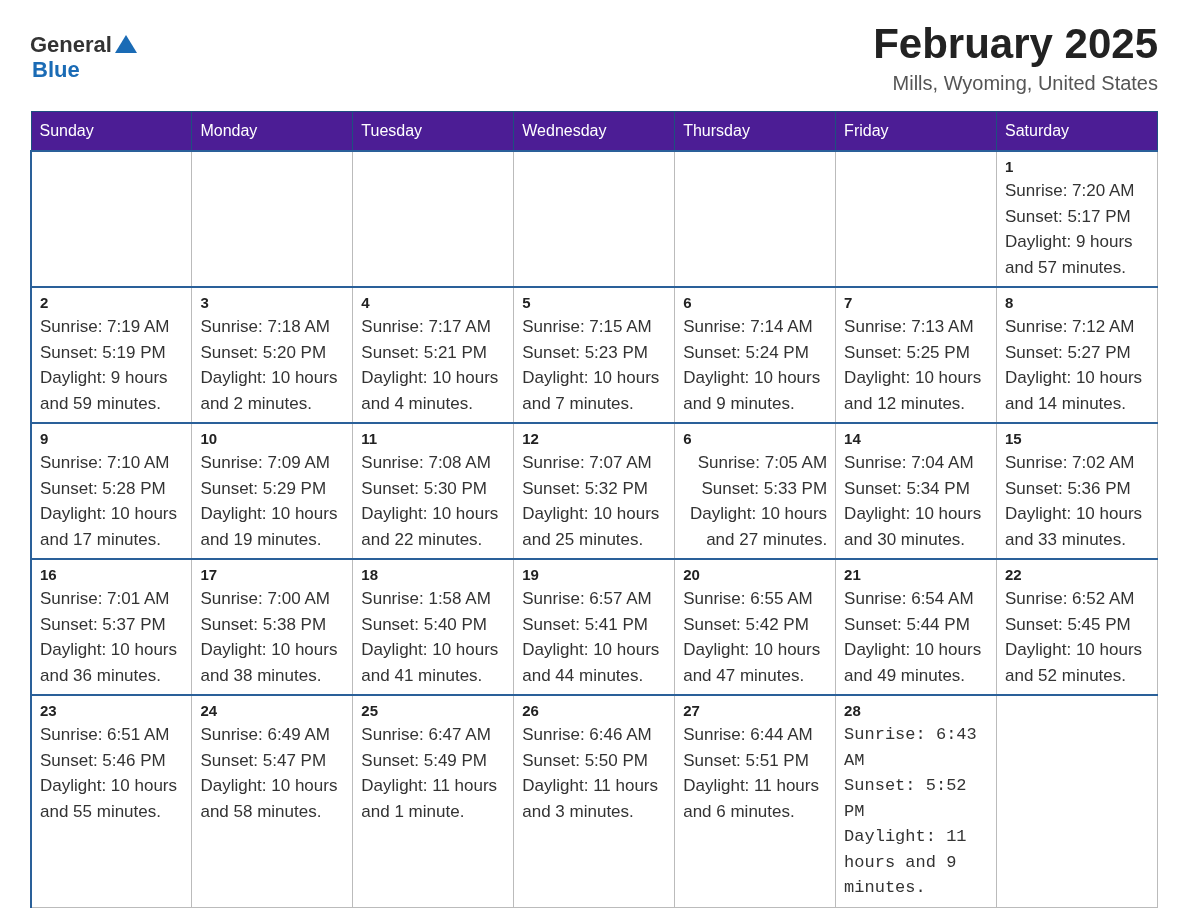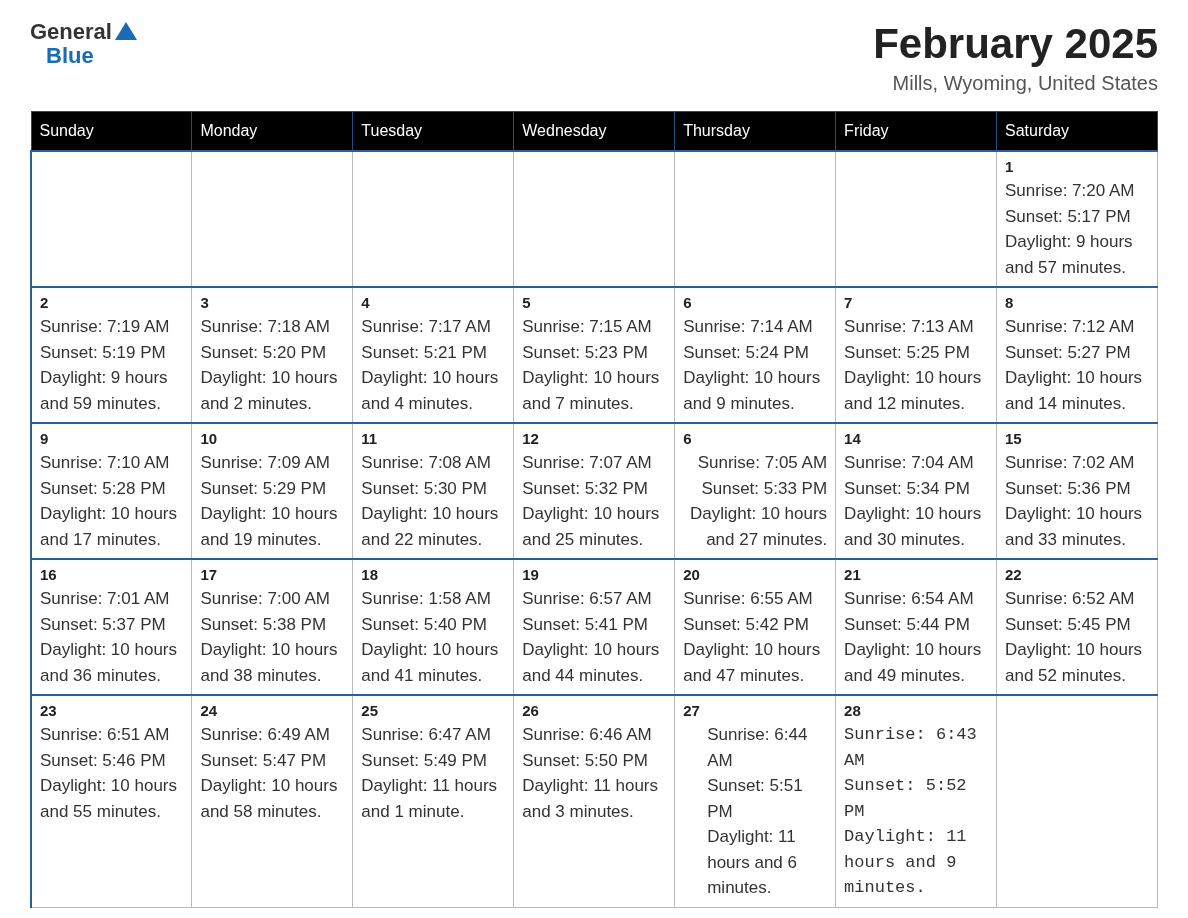--- a/index.html
+++ b/index.html
@@ -6,21 +6,21 @@
     body {
       font-family: Arial, sans-serif;
       background: #fff;
       padding: 20px 30px;
       width: 1188px;
       min-height: 918px;
     }
     .header {
       display: flex;
       justify-content: space-between;
-      align-items: flex-start;
+      align-items: center;
       margin-bottom: 16px;
       gap: 24px;
     }
     .logo {
       display: flex;
       align-items: center;
       gap: 4px;
     }
     .logo-text-general {
       font-size: 22px;
@@ -44,21 +44,21 @@
       font-size: 20px;
       color: #555;
       margin-top: 4px;
     }
     .calendar {
       width: 100%;
       border-collapse: collapse;
       border: 1px solid #999;
     }
     .calendar th {
-      background-color: #000000;
+      background-color: #4c1d95;
       color: #fff;
       font-size: 16px;
       font-weight: normal;
       padding: 10px 8px;
       text-align: left;
       border: 1px solid #1e4f80;
     }
     .calendar td {
       vertical-align: top;
       padding: 6px 8px;
@@ -97,21 +97,21 @@
 
 <div class="header">
   <div class="logo">
     <div style="display:flex;flex-direction:column;line-height:1.1;">
       <div style="display:flex;align-items:center;">
         <span class="logo-text-general">General</span>
         <svg width="22" height="22" viewBox="0 0 22 22" style="margin-left:3px;margin-top:-2px;">
           <polygon points="11,2 22,20 0,20" fill="#1a6bb5"></polygon>
         </svg>
       </div>
-      <span class="logo-text-blue" style="margin-left:16px;">Blue</span>
+      <span class="logo-text-blue" style="margin-left:2px;">Blue</span>
     </div>
   </div>
   <div class="title-block">
     <div class="month-title">February 2025</div>
     <div class="location-title">Mills, Wyoming, United States</div>
   </div>
 </div>
 
 <table class="calendar">
   <thead>
@@ -292,21 +292,21 @@
 Daylight: 11 hours and 1 minute.</div>
         </td>
         <td>
           <span class="day-number">26</span>
           <div class="day-info" style="white-space: pre-line;">Sunrise: 6:46 AM
 Sunset: 5:50 PM
 Daylight: 11 hours and 3 minutes.</div>
         </td>
         <td>
           <span class="day-number">27</span>
-          <div class="day-info" style="white-space: pre-line; margin-left: 24px;">Sunrise: 6:44 AM
+          <div class="day-info" style="white-space: pre-line;">Sunrise: 6:44 AM
 Sunset: 5:51 PM
 Daylight: 11 hours and 6 minutes.</div>
         </td>
         <td>
           <span class="day-number">28</span>
           <div class="day-info" style="white-space: pre-line; font-family: Liberation Mono, monospace;">Sunrise: 6:43 AM
 Sunset: 5:52 PM
 Daylight: 11 hours and 9 minutes.</div>
         </td>
         <td class="empty-cell"></td>

